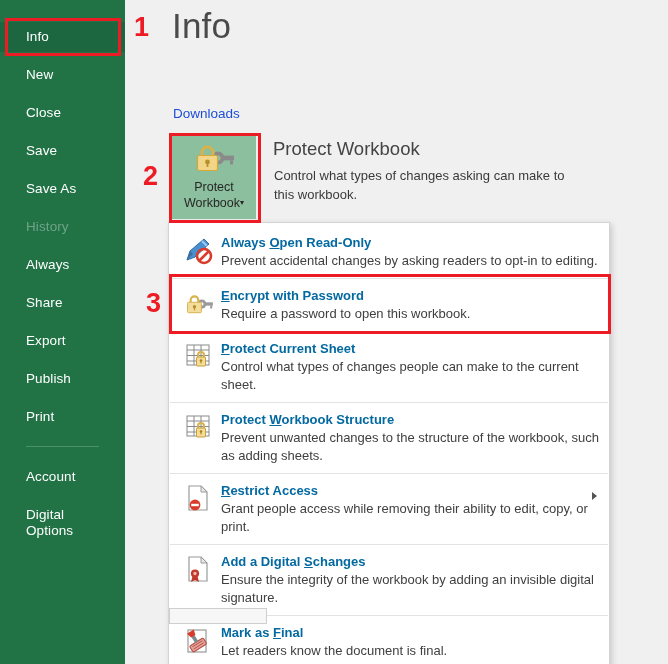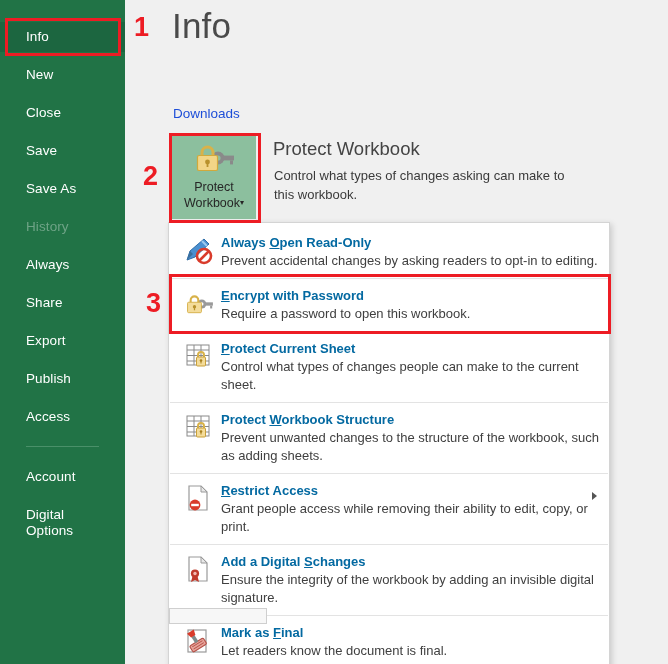--- a/index.html
+++ b/index.html
@@ -219,21 +219,21 @@
     <div class="nav-item selected" style="top:22px;"><span>Info</span></div>
     <div class="nav-item" style="top:60px;"><span>New</span></div>
     <div class="nav-item" style="top:98px;"><span>Close</span></div>
     <div class="nav-item" style="top:136px;"><span>Save</span></div>
     <div class="nav-item" style="top:174px;"><span>Save As</span></div>
     <div class="nav-item disabled" style="top:212px;"><span>History</span></div>
     <div class="nav-item" style="top:250px;"><span>Always</span></div>
     <div class="nav-item" style="top:288px;"><span>Share</span></div>
     <div class="nav-item" style="top:326px;"><span>Export</span></div>
     <div class="nav-item" style="top:364px;"><span>Publish</span></div>
-    <div class="nav-item" style="top:402px;"><span>Access</span></div>
+    <div class="nav-item" style="top:402px;"><span>Print</span></div>
 
     <div class="nav-divider" style="top:446px;"></div>
 
     <div class="nav-item" style="top:462px;"><span>Account</span></div>
     <div class="nav-item" style="top:500px;"><span>Digital</span></div>
     <div class="nav-item" style="top:516px;"><span>Options</span></div>
   </div>
 
   <div class="main">
 

